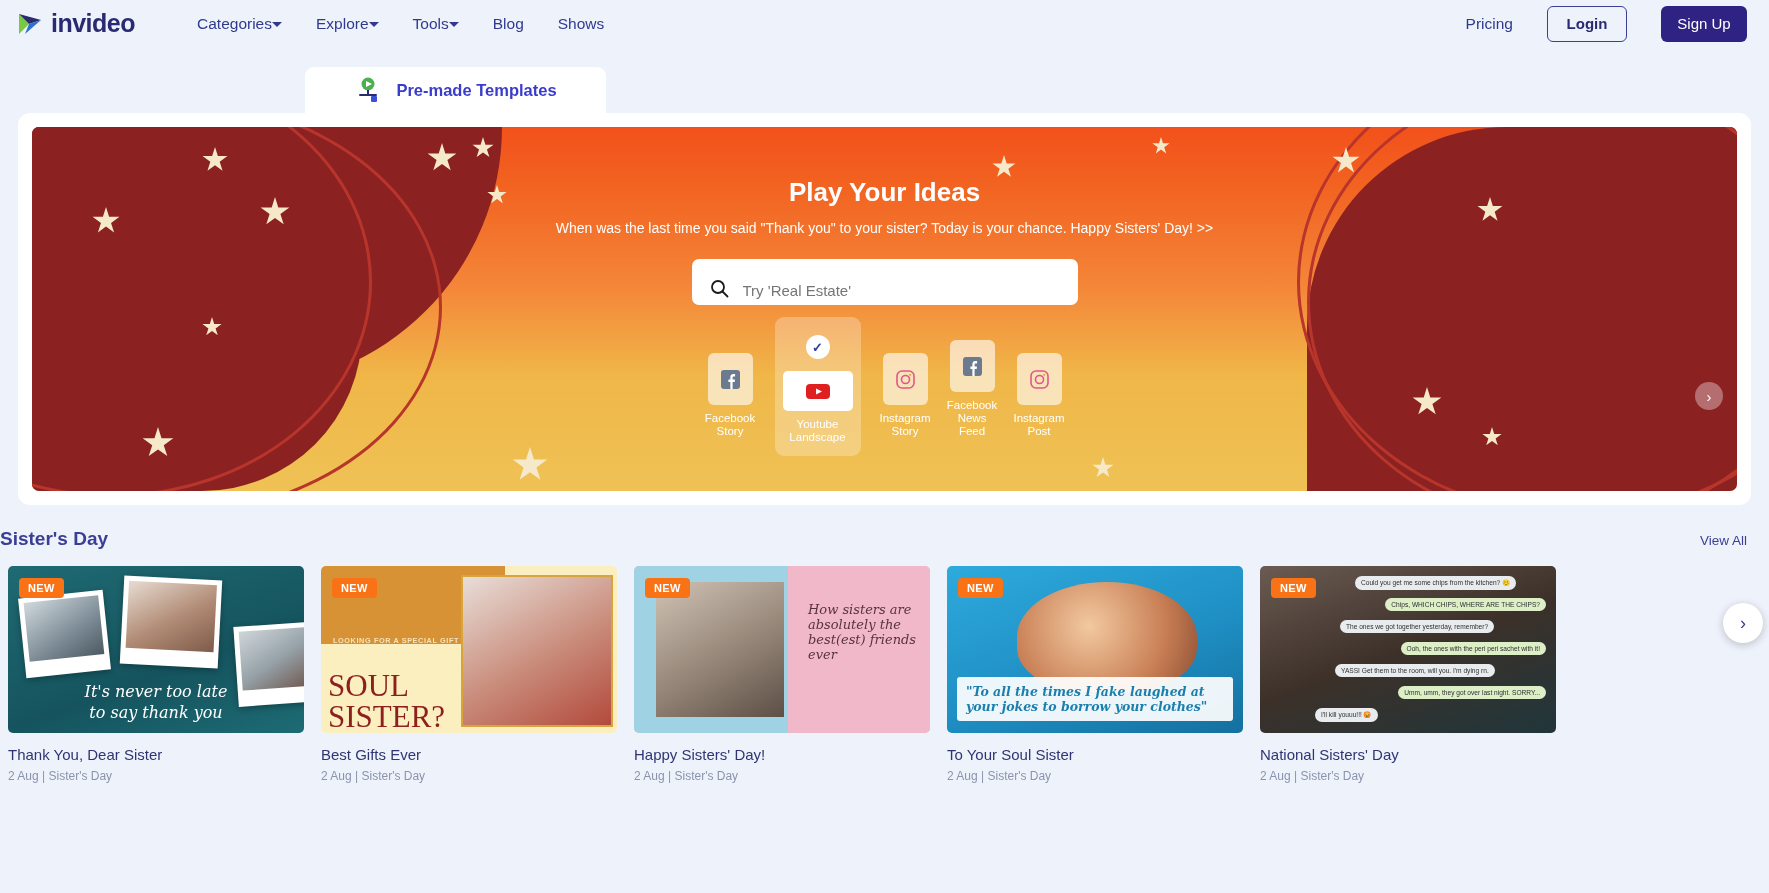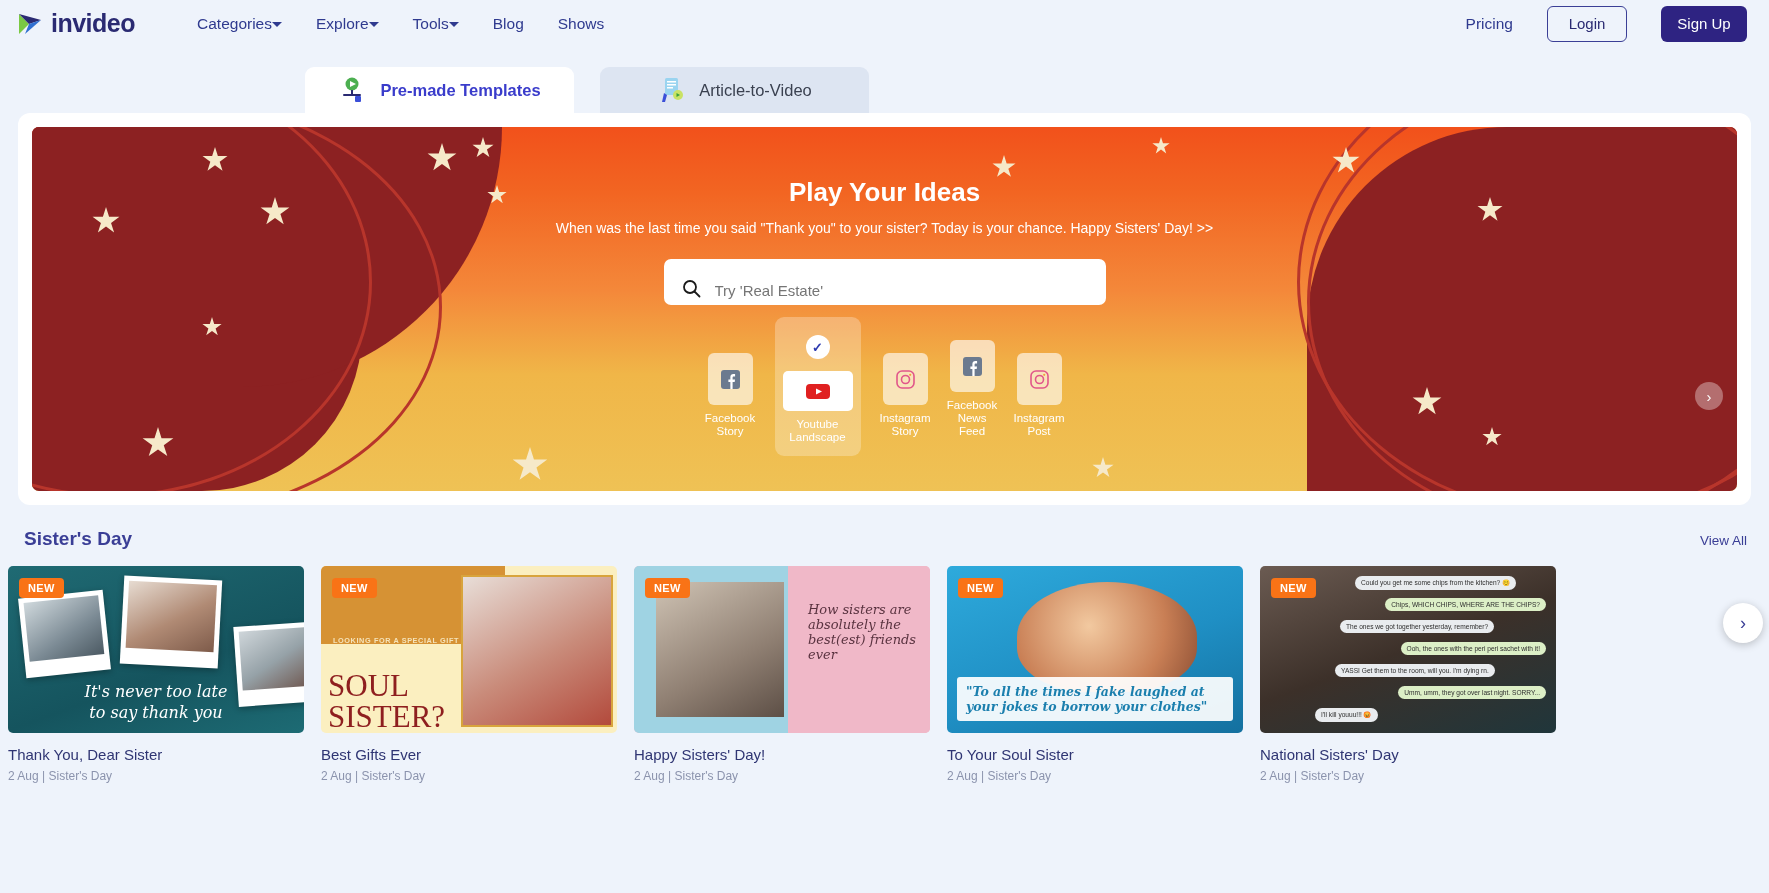--- a/index.html
+++ b/index.html
@@ -36,37 +36,37 @@
     margin-top: 2px;
   }
   .header-right {
     margin-left: auto; display: flex; align-items: center; gap: 34px;
   }
   .pricing-link { font-size: 15.5px; color: #2f3a8f; cursor: pointer; }
   .btn-login {
     width: 80px; height: 36px;
     border: 1.3px solid #3b3f96; border-radius: 6px;
     background: transparent; color: #2a2a72;
-    font-size: 15px; font-family: inherit; cursor: pointer;
+    font-size: 15px; font-family: inherit; cursor: pointer; font-weight: bold;
   }
   .btn-signup {
     width: 86px; height: 36px;
     border: none; border-radius: 6px;
     background: #2e2382; color: #fff;
     font-size: 15px; font-family: inherit; cursor: pointer;
   }
 
   
   .tabs {
     display: flex; gap: 26px;
     padding-left: 305px;
     margin-top: 20px; height: 46px;
   }
   .tab {
-    width: 269px; height: 46px;
+    width: 301px; height: 46px;
     border-radius: 9px 9px 0 0;
     display: flex; align-items: center; justify-content: center;
     gap: 12px; cursor: pointer;
     background: #dde5f2;
     font-size: 16.5px; color: #3a4150; font-weight: 500;
   }
   .tab.active { background: #ffffff; color: #3a3ccb; font-weight: 600; }
   .tab-icon { width: 30px; height: 30px; position: relative; flex: none; }
 
   
@@ -108,21 +108,21 @@
     text-align: center; color: #fff;
     font-size: 26px; font-weight: bold;
   }
   .hero-sub {
     position: absolute; top: 93px; left: 0; right: 0;
     text-align: center; color: #fff; font-size: 14px;
   }
   .search-bar {
     position: absolute; top: 132px; left: 50%;
     transform: translateX(-50%);
-    width: 442px; height: 46px;
+    width: 386px; height: 46px;
     background: #fff; border-radius: 7px;
     display: flex; align-items: center; padding: 16px 0 0 18px;
   }
   .search-input {
     border: none; outline: none; flex: 1; height: 100%;
     font-size: 15px; color: #5a6272;
     font-family: inherit; margin-left: 14px; background: transparent;
   }
   .chips {
     position: absolute; top: 190px; left: 50%;
@@ -160,21 +160,21 @@
     position: absolute; right: 14px; top: 255px;
     width: 28px; height: 28px; border-radius: 50%;
     background: rgba(255,255,255,0.35);
     display: flex; align-items: center; justify-content: center;
     color: #fff; font-size: 15px; cursor: pointer;
   }
 
   
   .section-head {
     display: flex; align-items: baseline;
-    padding: 23px 22px 0 24px;
+    padding: 23px 22px 0 0;
   }
   .section-title { font-size: 19px; font-weight: bold; color: #3a3e96; }
   .view-all { margin-left: auto; font-size: 13.5px; color: #3a3e96; cursor: pointer; }
 
   
   .cards {
     display: flex; gap: 17px; padding: 16px 0 0 8px;
     position: relative;
   }
   .card { width: 296px; flex: none; cursor: pointer; }
@@ -275,34 +275,20 @@
       <svg width="30" height="30" viewBox="0 0 30 30">
         <circle cx="14" cy="9" r="6.5" fill="#4caf50"></circle>
         <polygon points="12,6 18,9 12,12" fill="#fff"></polygon>
         <rect x="13" y="15" width="2" height="5" fill="#2a2a72"></rect>
         <rect x="5" y="19" width="18" height="2" rx="1" fill="#2a2a72"></rect>
         <rect x="17" y="21" width="6" height="6" rx="1" fill="#3b4fd8"></rect>
       </svg>
     </span>
     <span>Pre-made Templates</span>
   </div>
-  <div class="tab">
-    <span class="tab-icon">
-      <svg width="30" height="30" viewBox="0 0 30 30">
-        <rect x="8" y="3" width="13" height="17" rx="1.5" fill="#9ad4f0"></rect>
-        <rect x="10" y="6" width="9" height="1.5" fill="#fff"></rect>
-        <rect x="10" y="9" width="9" height="1.5" fill="#fff"></rect>
-        <rect x="10" y="12" width="6" height="1.5" fill="#fff"></rect>
-        <circle cx="21" cy="20" r="5" fill="#c9e265"></circle>
-        <polygon points="19.5,18 23,20 19.5,22" fill="#3aa13a"></polygon>
-        <polygon points="5,27 7,18 10,20 8,27" fill="#3b4fd8"></polygon>
-      </svg>
-    </span>
-    <span>Article-to-Video</span>
-  </div>
 </div>
 
 <div class="hero-shell">
   <div class="hero">
     <div class="hero-left-mass"></div>
     <div class="hero-left-mass2"></div>
     <div class="hero-right-mass"></div>
 
     <div class="wave" style="left:-180px;top:-60px;width:520px;height:430px;"></div>
     <div class="wave" style="left:-150px;top:-30px;width:560px;height:420px;"></div>

